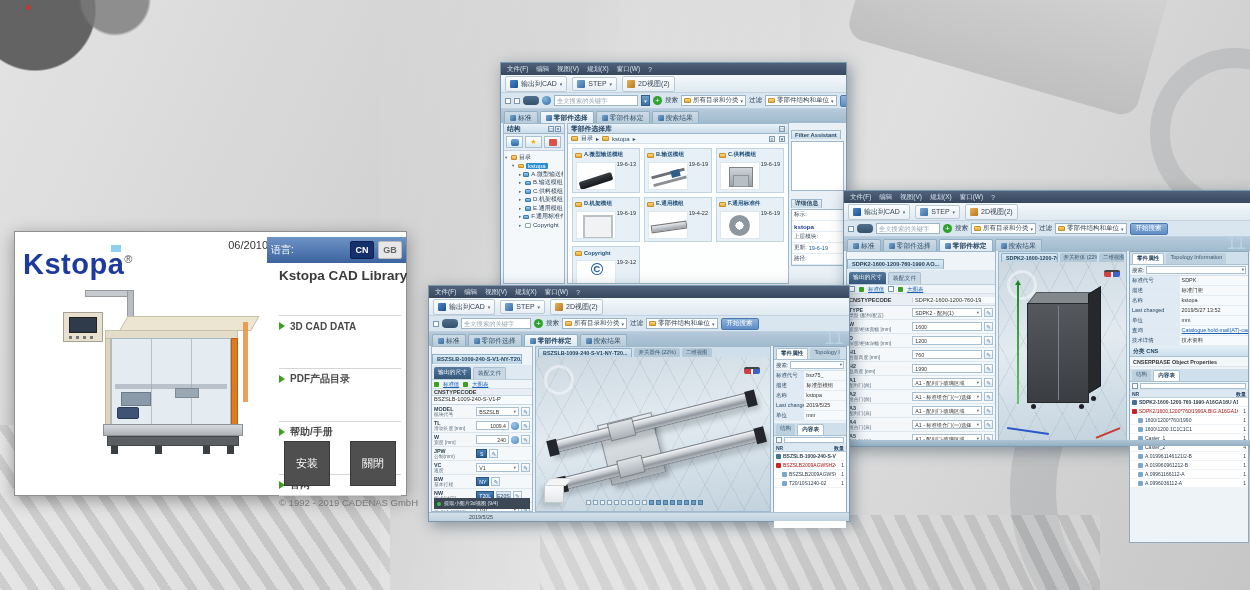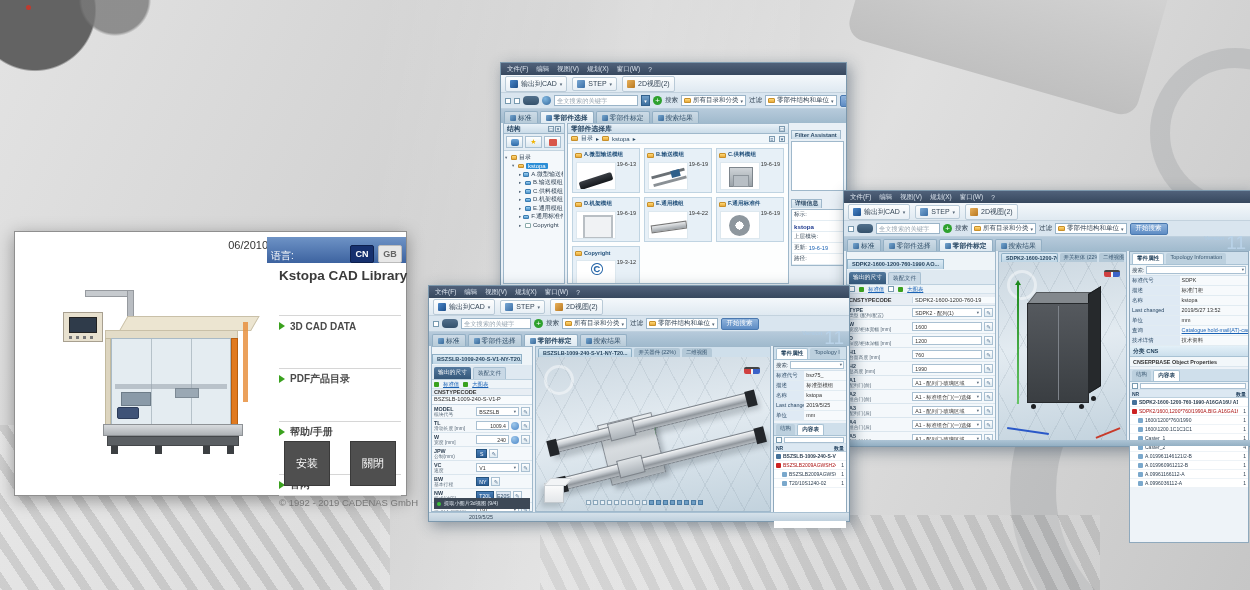--- a/index.html
+++ b/index.html
@@ -29,21 +29,21 @@
     text-shadow:-1px -1px 0 #fff,1px -1px 0 #fff,-1px 1px 0 #fff,1px 1px 0 #fff;}
   .slogan-left .l3{margin-top:16px;}
   .slogan-right{left:952px;top:70px;}
   .slogan-right .r1{font-size:28px;line-height:38px;color:#2d3f7b;}
   .slogan-right .r2{font-size:28px;line-height:38px;color:#f7a600;}
   .slogan-right .r3{font-size:26px;line-height:38px;color:#2d3f7b;}
 
   
   .dlg{position:absolute;left:14px;top:231px;width:391px;height:263px;background:#fff;border:1px solid #8f8f8f;box-shadow:0 4px 16px rgba(0,0,0,.35);}
   .dlg-date{position:absolute;right:138px;top:7px;font-size:11px;color:#333;}
-  .langbar{position:absolute;right:0;top:5px;width:131px;height:26px;background:linear-gradient(#6e93c6,#3d63a0);display:flex;align-items:flex-end;gap:4px;padding:0 4px;}
+  .langbar{position:absolute;right:0;top:5px;width:131px;height:26px;background:linear-gradient(#6e93c6,#3d63a0);display:flex;align-items:center;gap:4px;padding:0 4px;}
   .langbar .lab{color:#fff;font-size:10px;flex:1;}
   .langbtn{width:22px;height:16px;font-size:9px;font-weight:bold;display:flex;align-items:center;justify-content:center;border-radius:2px;}
   .langbtn.cn{background:#16306e;color:#fff;border:1px solid #0d204e;}
   .langbtn.gb{background:#e7e7e7;color:#666;border:1px solid #bbb;}
   .klogo{position:absolute;left:8px;top:16px;font-size:29px;font-weight:bold;color:#1e3a9e;letter-spacing:0.5px;}
   .klogo .ldot{position:absolute;left:88px;top:-3px;width:10px;height:7px;background:#8fd0f0;}
   .klogo sup{font-size:11px;color:#555;font-weight:normal;}
   .dlg-right{position:absolute;left:264px;top:36px;width:122px;}
   .dlg-title{font-size:13.5px;font-weight:bold;color:#3a3a3a;margin-bottom:7px;white-space:nowrap;}
   .dmi{display:flex;align-items:center;gap:5px;height:20px;border-top:1px solid #d6d6d6;cursor:pointer;margin-top:32px;}
@@ -273,20 +273,21 @@
 
 
 
   <div class="dlg">
     <span class="dlg-date">06/2010</span>
     <div class="langbar">
       <span class="lab">语言:</span>
       <span class="langbtn cn">CN</span>
       <span class="langbtn gb">GB</span>
     </div>
+    <div class="klogo"><span>Kstopa</span><sup>®</sup><span class="ldot"></span></div>
 
     <div class="machine">
       <div class="m-armh"></div>
       <div class="m-armv"></div>
       <div class="m-panel">
         <div class="m-screen"></div>
         <div class="m-dots"></div>
       </div>
       <div class="m-top"></div>
       <div class="m-band"></div>

